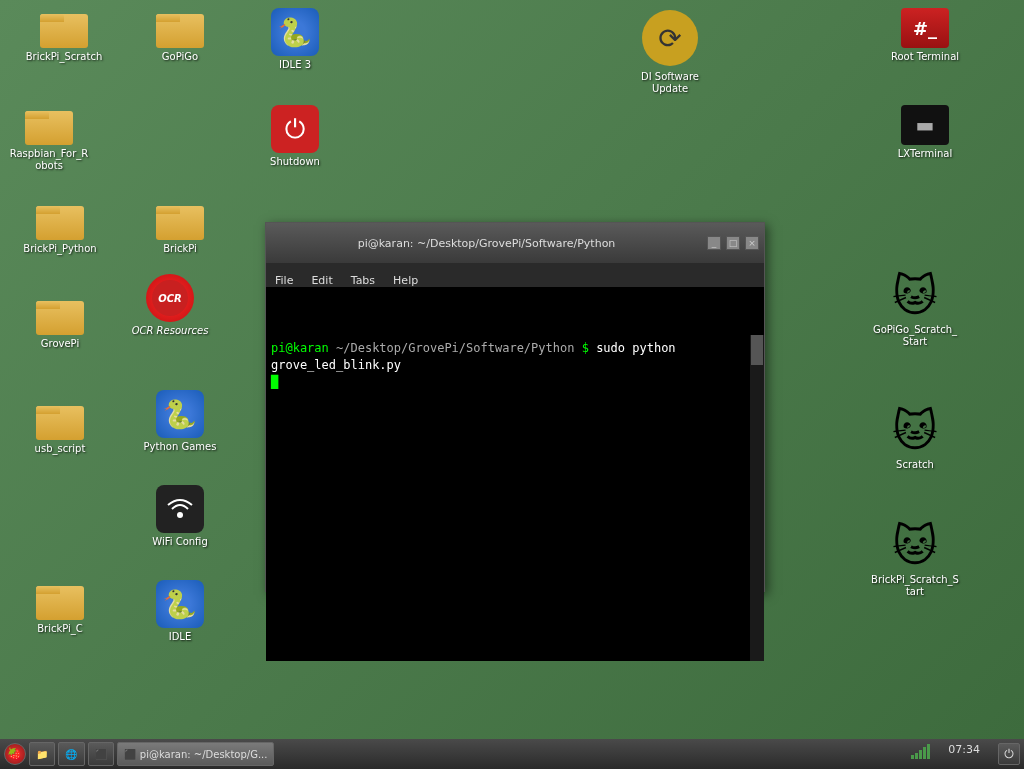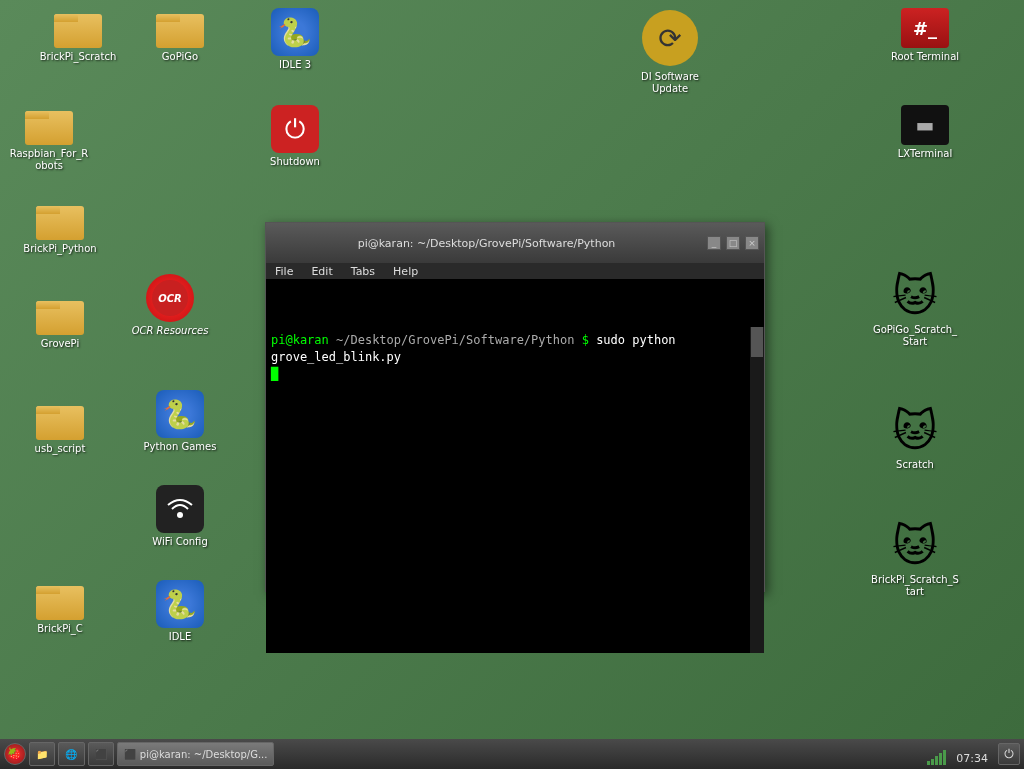--- a/index.html
+++ b/index.html
@@ -200,24 +200,24 @@
       border: 1px solid #555;
       cursor: pointer;
       display: flex;
       align-items: center;
       justify-content: center;
       color: #ccc;
       font-size: 9px;
     }
 
     #terminal-menubar {
-      height: 16px;
+      height: 24px;
       background: #2a2a2a;
       display: flex;
-      align-items: center;
+      align-items: flex-end;
       padding: 0 5px;
       gap: 10px;
     }
 
     #terminal-menubar span {
       color: #ddd;
       font-size: 11px;
       cursor: pointer;
       padding: 0 4px;
     }
@@ -287,22 +287,22 @@
       font-size: 10px;
       cursor: pointer;
       display: flex;
       align-items: center;
       gap: 3px;
     }
 
     #taskbar-right {
       margin-left: auto;
       display: flex;
-      align-items: flex-end;
-      gap: 4px;
+      align-items: flex-start;
+      gap: 12px;
     }
 
     #clock {
       color: #ddd;
       font-size: 11px;
       padding: 0 6px;
     }
 
     .taskbar-system-btn {
       width: 22px;
@@ -341,21 +341,21 @@
       justify-content: center;
       color: white;
       font-size: 12px;
     }
   </style>
 </head>
 <body>
 
 <div id="desktop">
 
-  <div class="desktop-icon" style="left:38px;top:8px;">
+  <div class="desktop-icon" style="left:24px;top:8px;">
     <div class="folder-icon"></div>
     <span class="icon-label">BrickPi_Scratch</span>
   </div>
 
   <div class="desktop-icon" style="left:140px;top:8px;">
     <div class="folder-icon"></div>
     <span class="icon-label">GoPiGo</span>
   </div>
 
   <div class="desktop-icon" style="left:255px;top:8px;">
@@ -389,20 +389,24 @@
   <div class="desktop-icon" style="left:885px;top:105px;">
     <div class="lxterminal-icon-img">▬</div>
     <span class="icon-label">LXTerminal</span>
   </div>
 
   <div class="desktop-icon" style="left:20px;top:200px;">
     <div class="folder-icon"></div>
     <span class="icon-label">BrickPi_Python</span>
   </div>
 
+  <div class="desktop-icon" style="left:140px;top:200px;">
+    <div class="folder-icon"></div>
+    <span class="icon-label">BrickPi</span>
+  </div>
 
   <div class="desktop-icon" style="left:870px;top:270px;width:90px;">
     <div style="font-size:44px;">🐱</div>
     <span class="icon-label">GoPiGo_Scratch_Start</span>
   </div>
 
   <div class="desktop-icon" style="left:20px;top:295px;">
     <div class="folder-icon"></div>
     <span class="icon-label">GrovePi</span>
   </div>

